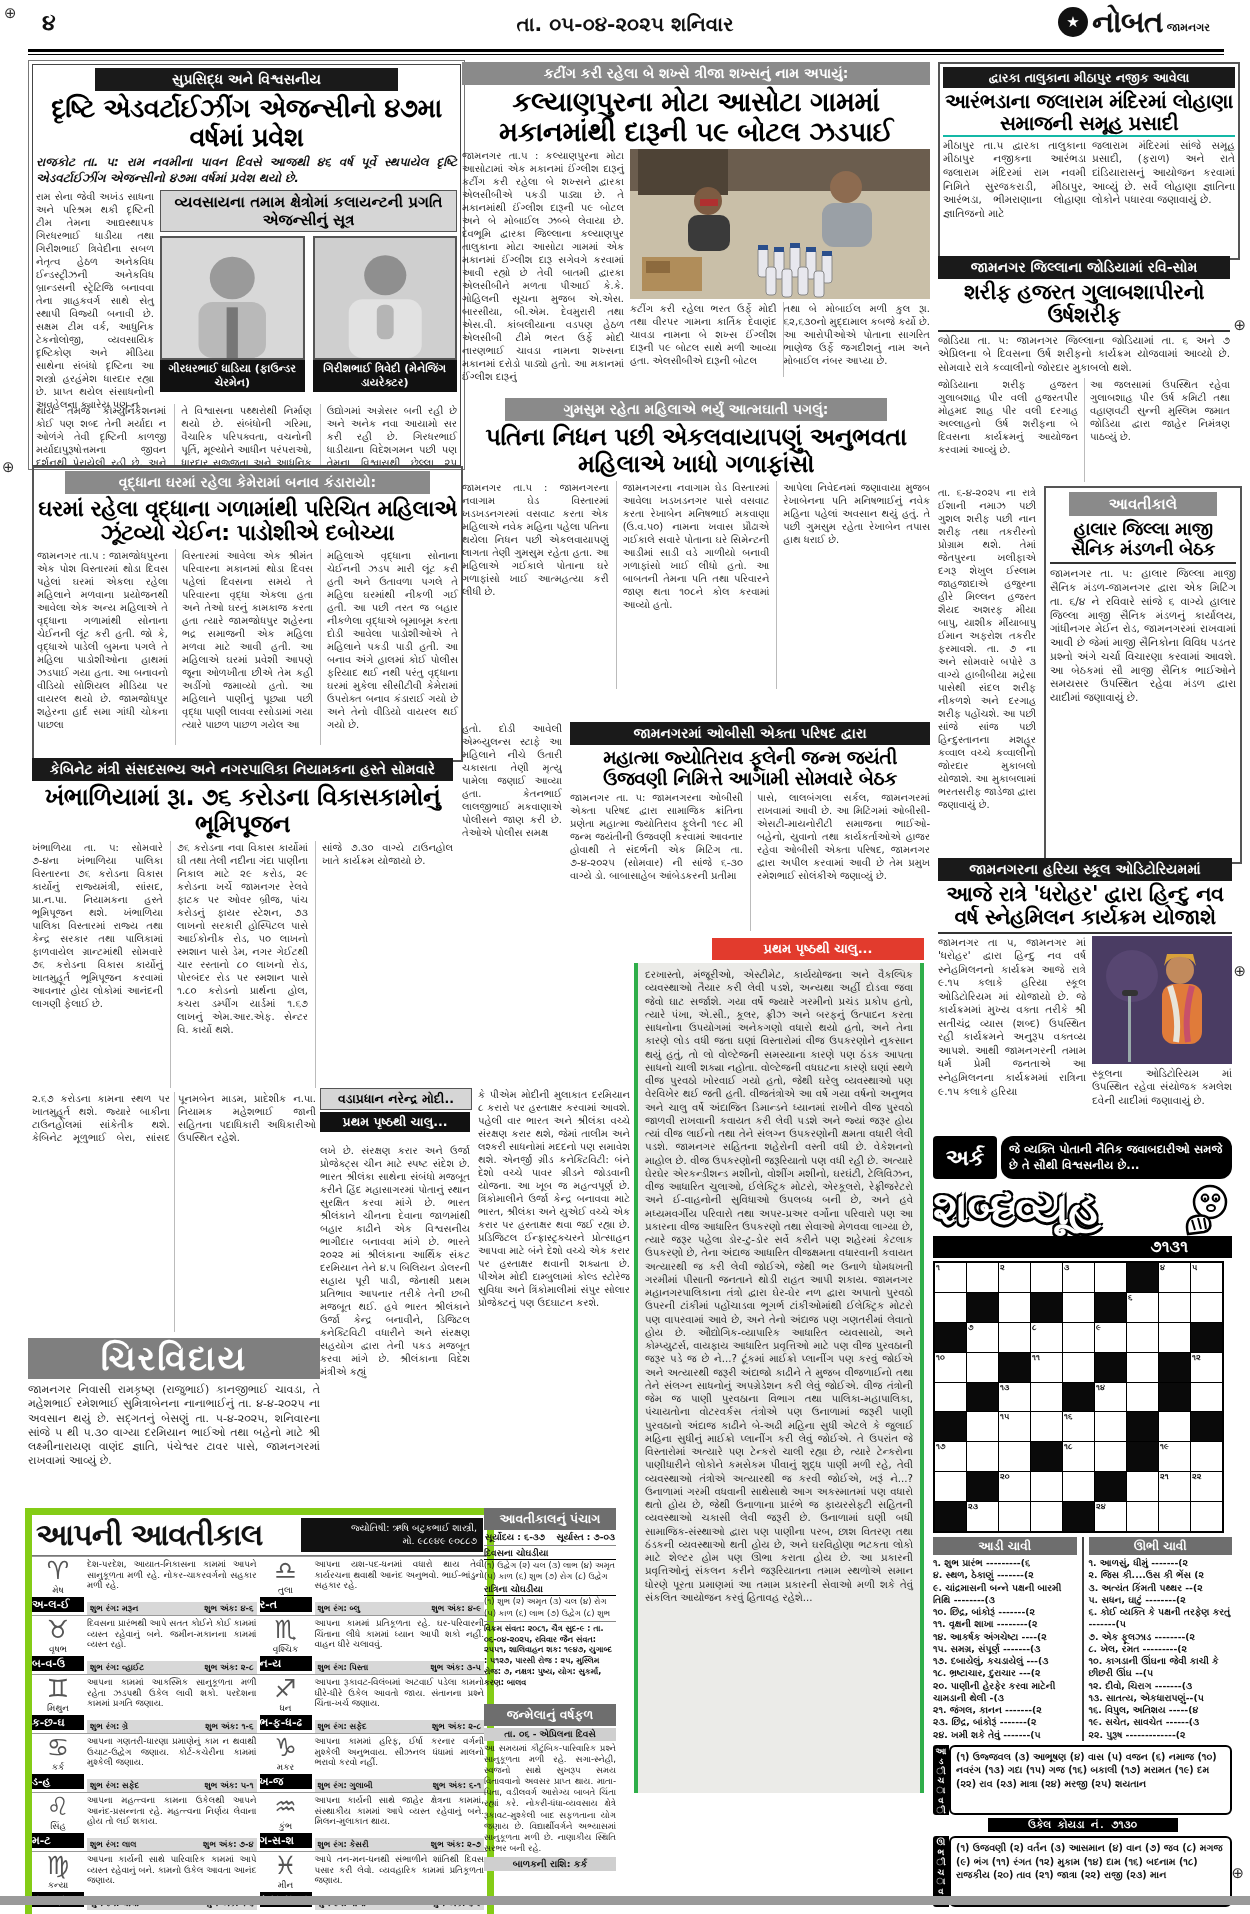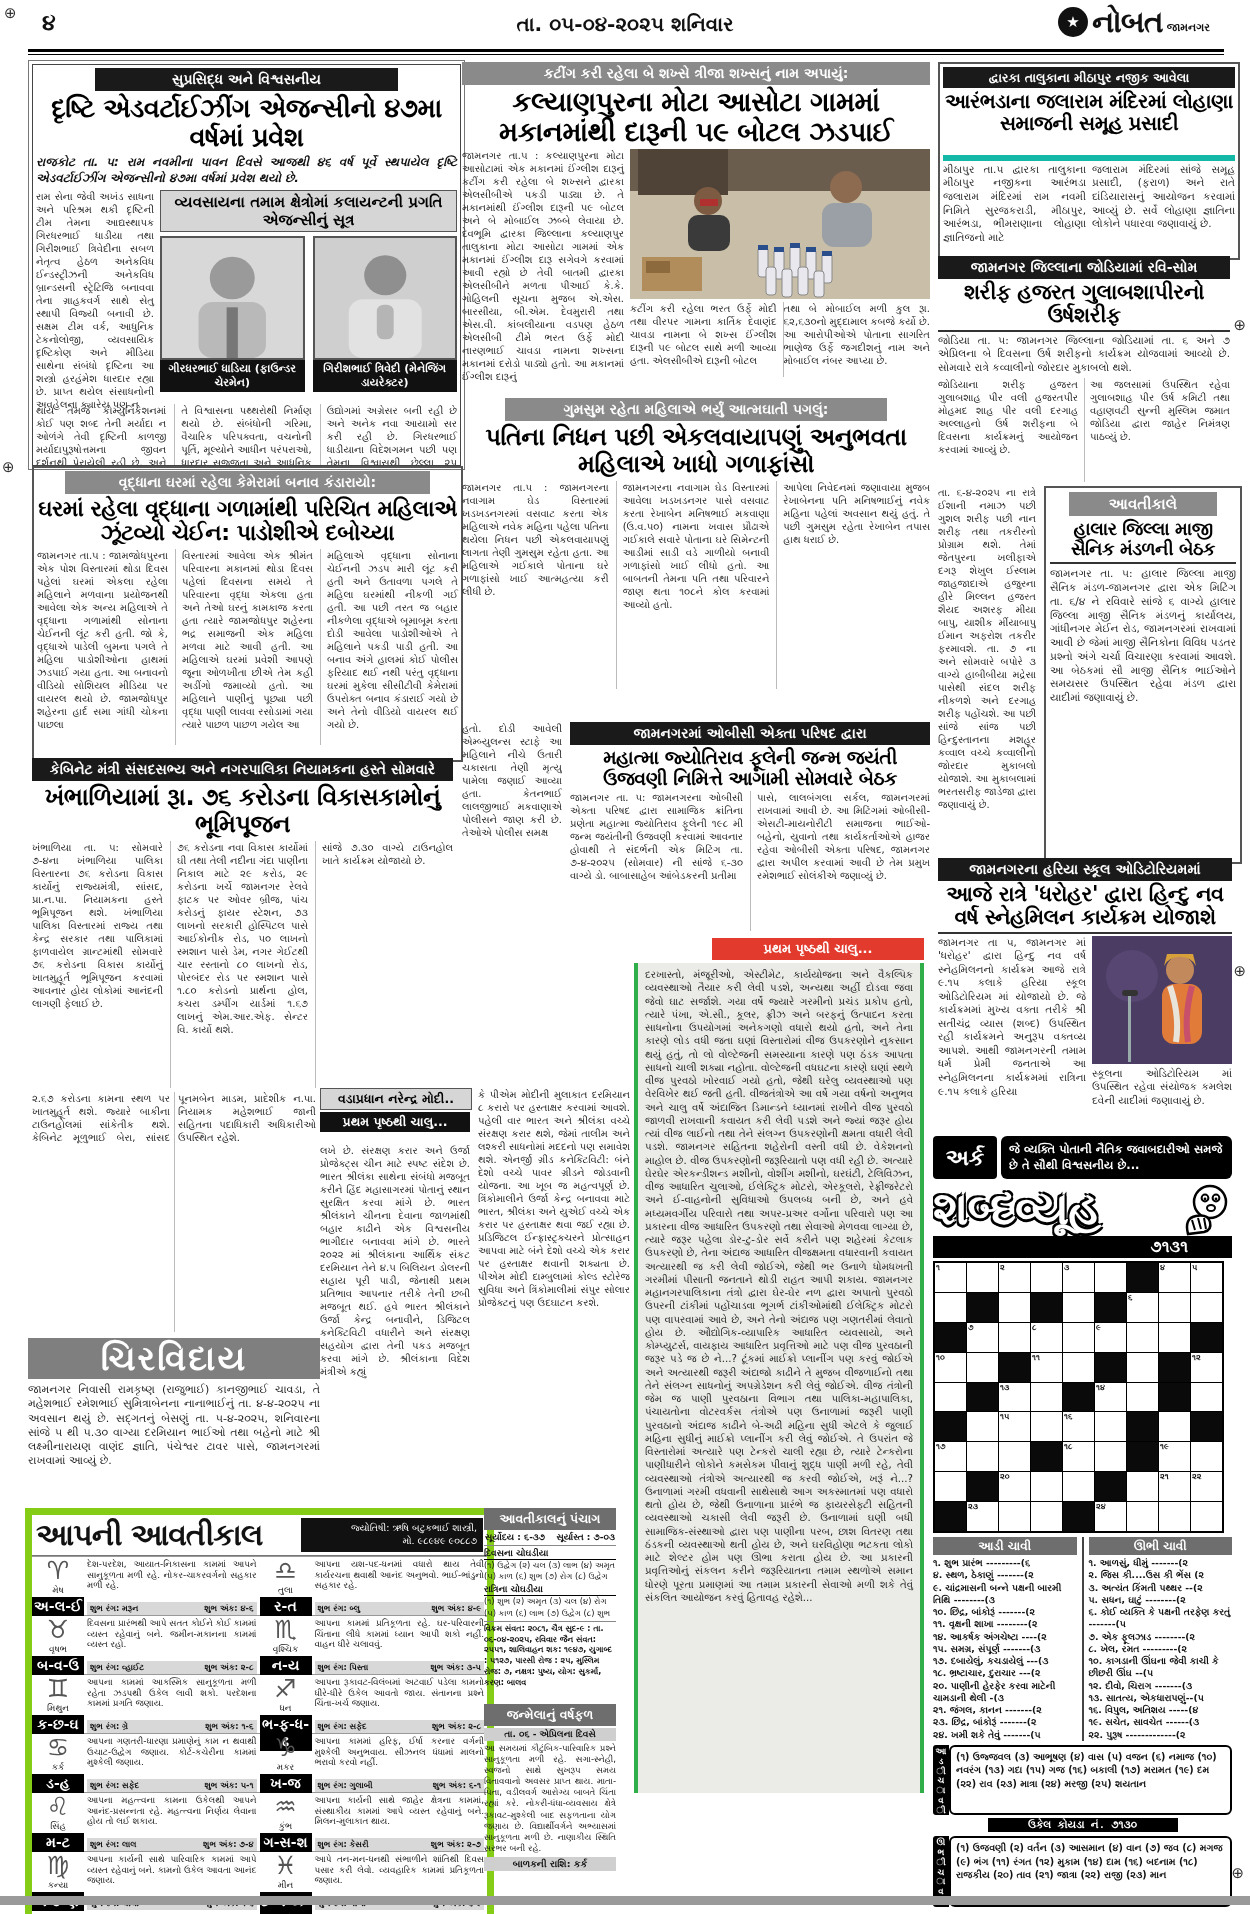--- a/index.html
+++ b/index.html
@@ -25,37 +25,37 @@
   
   .photo{background:#cfcfcf;position:relative;overflow:hidden;}
   
   .horo{border:7px solid #84cc16;}
   .horo-title{font-size:30px;font-weight:bold;letter-spacing:-1px;}
   .astro-box{background:#111;color:#fff;font-size:9.5px;font-weight:normal;text-align:right;padding:4px 6px;line-height:1.35;}
   .zrow{display:flex;border-top:1px solid #999;}
   .zicon{width:52px;flex:0 0 52px;text-align:center;position:relative;}
   .zicon .g{font-size:25px;line-height:1.1;color:#555;}
   .zicon .n{font-size:9px;font-weight:normal;}
-  .zletters{background:#000;color:#fff;font-size:14px;font-weight:bold;text-align:center;margin-top:1px;padding:1px 0;}
+  .zletters{background:#000;color:#fff;font-size:11px;font-weight:bold;text-align:left;margin-top:1px;padding:1px 0;}
   .zmain{flex:1;padding:2px 3px 0 3px;display:flex;flex-direction:column;}
   .ztext{font-size:8.8px;line-height:1.22;text-align:justify;flex:1;}
   .zstrip{background:#d8d8d8;font-size:8.2px;font-weight:bold;display:flex;justify-content:space-between;padding:1px 3px;margin-top:8px;}
   
   .pan-h{background:#6e6e6e;color:#fff;font-weight:bold;text-align:center;font-size:12.5px;padding:3px 2px;}
   .pan-sub{font-size:9px;font-weight:bold;display:flex;justify-content:space-between;padding:2px 1px;border-bottom:1px solid #888;}
   .pan-sec{font-size:9px;font-weight:bold;border-bottom:1px solid #000;margin-top:2px;}
   .pan-li{font-size:8.3px;line-height:1.35;}
   .pan-det{font-size:8.0px;font-weight:bold;line-height:1.35;border-top:1px solid #888;margin-top:2px;padding-top:2px;}
   .pan-date{background:#cfcfcf;font-size:9px;font-weight:bold;text-align:center;padding:1px 0;margin:2px 0;}
   .pan-body{font-size:8.6px;line-height:1.3;text-align:justify;}
   .pan-foot{background:#cfcfcf;font-size:9.5px;font-weight:bold;text-align:center;padding:1px 0;margin-top:3px;}
   
   .xw-quote{display:flex;gap:4px;}
   .xw-ark{background:#000;color:#fff;width:64px;flex:0 0 64px;display:flex;align-items:center;justify-content:center;font-size:22px;font-weight:bold;border-radius:4px;}
-  .xw-qtxt{background:#000;color:#fff;flex:1;font-size:11.5px;font-weight:bold;padding:6px 8px;line-height:1.35;border-radius:6px;}
+  .xw-qtxt{background:#000;color:#fff;flex:1;font-size:11.5px;font-weight:bold;padding:6px 8px;line-height:1.35;border-radius:12px;}
   .xw-title{font-size:46px;font-weight:bold;color:#fff;text-shadow:-2px -2px 0 #000,2px -2px 0 #000,-2px 2px 0 #000,2px 2px 0 #000,0 3px 0 #000;letter-spacing:-1px;}
   .xw-numbar{background:#000;color:#fff;font-size:16px;font-weight:bold;text-align:right;padding:1px 44px 2px 0;}
   .xw-grid{display:grid;grid-template-columns:repeat(9,1fr);grid-template-rows:repeat(9,1fr);border:2px solid #000;background:#000;gap:1px;}
   .xw-cell{background:#fff;position:relative;}
   .xw-cell.black{background:#0a0a0a;}
   .xw-num{position:absolute;top:0;left:1px;font-size:8px;font-weight:bold;}
   .clue-col{width:146px;}
   .clue-h{background:#6e6e6e;color:#fff;font-weight:bold;text-align:center;font-size:12px;padding:2px 0;margin-bottom:2px;}
   .clue-li{font-size:9.3px;font-weight:bold;line-height:1.32;}
   .ansrow{display:flex;margin-top:4px;}
@@ -172,21 +172,21 @@
         <div style="display:flex;gap:6px;margin-top:3px;flex:1">
           <div class="body-txt" style="flex:1">કટીંગ કરી રહેલા ભરત ઉર્ફે મોદી તથા વીરપર ગામના કાર્તિક દેવાણંદ ચાવડા નામના બે શખ્સ ઈંગ્લીશ દારૂની ૫૯ બોટલ સાથે મળી આવ્યા હતા. એલસીબીએ દારૂની બોટલ</div>
           <div class="body-txt" style="flex:1;border-left:1px solid #bbb;">તથા બે મોબાઈલ મળી કુલ રૂા. ૬૨,૬૩૦નો મુદ્દામાલ કબજે કર્યો છે. આ આરોપીઓએ પોતાના સાગરિત ભાણેજ ઉર્ફે જગદીશનું નામ અને મોબાઈલ નંબર આપ્યા છે.</div>
         </div>
       </div>
     </div>
   </div>
 
   <div class="blk frame" style="left:938px;top:62px;width:292px;height:188px;padding:3px">
     <div class="kicker" style="font-size:12.5px">દ્વારકા તાલુકાના મીઠાપુર નજીક આવેલા</div>
-    <div class="headline" style="font-size:20px;margin:2px 0;border-bottom:6px solid #14b8a6;padding-bottom:20px">આરંભડાના જલારામ મંદિરમાં લોહાણા સમાજની સમૂહ પ્રસાદી</div>
+    <div class="headline" style="font-size:20px;margin:2px 0;border-bottom:2px solid #14b8a6;padding-bottom:0">આરંભડાના જલારામ મંદિરમાં લોહાણા સમાજની સમૂહ પ્રસાદી</div>
     <div style="display:flex;gap:6px">
       <div class="body-txt" style="flex:1;font-size:10.5px">મીઠાપુર તા.૫ દ્વારકા તાલુકાના મીઠાપુર નજીકના આરંભડા જલારામ મંદિરમાં રામ નવમી નિમિતે સુરજકરાડી, મીઠાપુર, આરંભડા, ભીમરાણાના લોહાણા જ્ઞાતિજનો માટે</div>
       <div class="body-txt" style="flex:1;font-size:10.5px">જલારામ મંદિરમાં સાંજે સમૂહ પ્રસાદી, (ફરાળ) અને રાતે દાંડિયારાસનું આયોજન કરવામાં આવ્યું છે. સર્વે લોહાણા જ્ઞાતિના લોકોને પધારવા જણાવાયું છે.</div>
     </div>
   </div>
 
   <div class="blk" style="left:938px;top:256px;width:292px;height:226px">
     <div class="kicker">જામનગર જિલ્લાના જોડિયામાં રવિ-સોમ</div>
     <div class="headline" style="font-size:21px;margin:2px 0;border-bottom:2px solid #333;padding-bottom:2px">શરીફ હજરત ગુલાબશાપીરનો ઉર્ષશરીફ</div>
     <div class="body-txt" style="font-size:10.5px">જોડિયા તા. ૫: જામનગર જિલ્લાના જોડિયામાં તા. ૬ અને ૭ એપ્રિલના બે દિવસના ઉર્ષ શરીફનો કાર્યક્રમ યોજવામાં આવ્યો છે. સોમવારે રાત્રે કવ્વાલીનો જોરદાર મુકાબલો થશે.</div>

